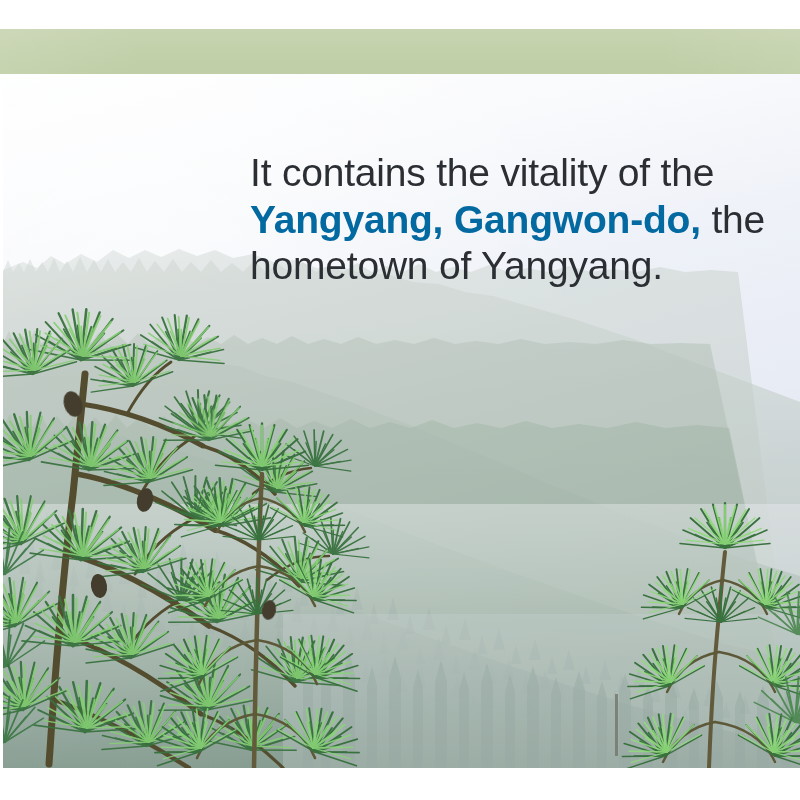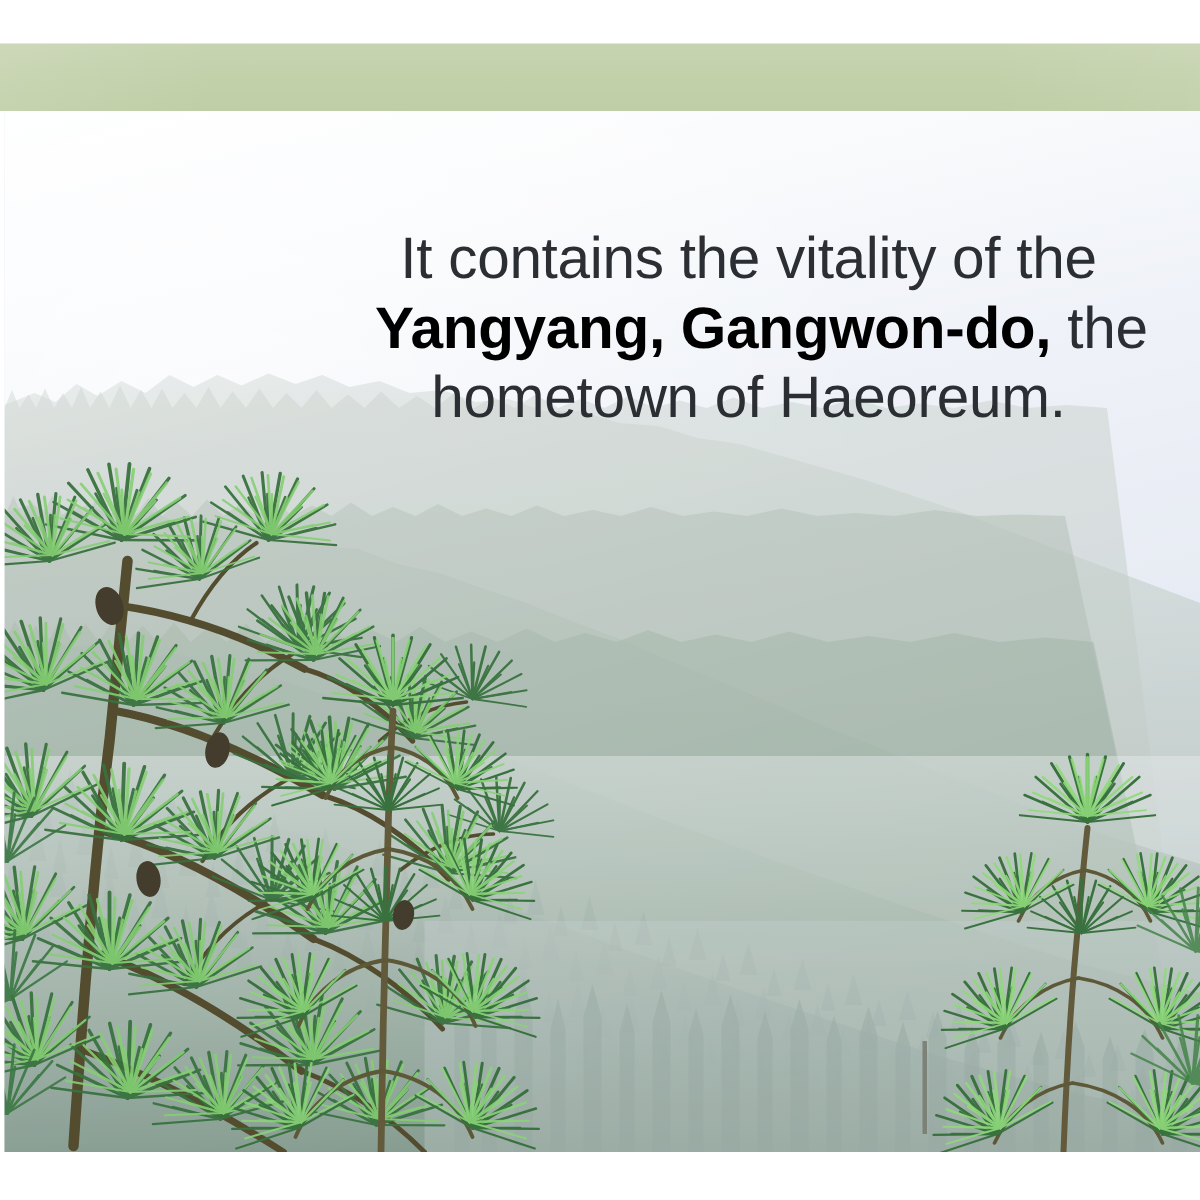--- a/index.html
+++ b/index.html
@@ -39,29 +39,29 @@
     overflow:hidden;
     background:#eef1f7;
   }
   .photo svg { display:block; width:100%; height:100%; }
 
   
   .caption {
     position:absolute;
     left:250px; top:150px;
     width:498px;
-    text-align:center;
+    text-align:left;
     font-size:39px;
     line-height:46.5px;
     letter-spacing:-0.2px;
     color:#2b2f33;
     font-weight:400;
     text-rendering:optimizeLegibility;
   }
-  .caption .strong { font-weight:700; color:#000000; }
+  .caption .strong { font-weight:700; color:#0369a1; }
   .caption .ln { display:block; white-space:nowrap; }
 </style>
 </head>
 <body>
 
 <div id="poster">
 
   <div class="green-band"></div>
 
   <div class="photo">
@@ -458,16 +458,16 @@
         <use href="#tuft" transform="translate(2,668) rotate(-26) scale(1.5)"></use>
       </g>
 
       <rect x="0" y="0" width="797" height="694" fill="#ffffff" opacity="0.05"></rect>
     </svg>
   </div>
 
   <div class="caption">
     <span class="ln">It contains the vitality of the</span>
     <span class="ln"><span class="strong">Yangyang, Gangwon-do,</span><span> the</span></span>
-    <span class="ln">hometown of Haeoreum.</span>
+    <span class="ln">hometown of Yangyang.</span>
   </div>
 
 </div>
 
 </body></html>

